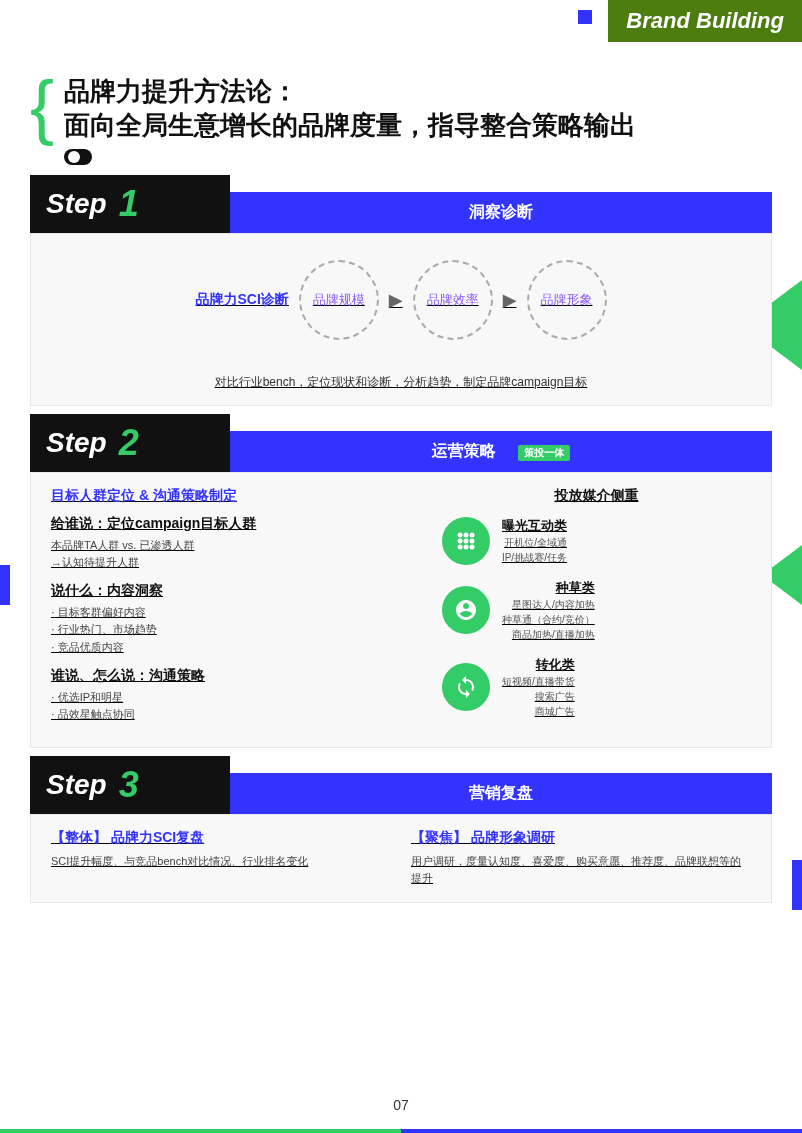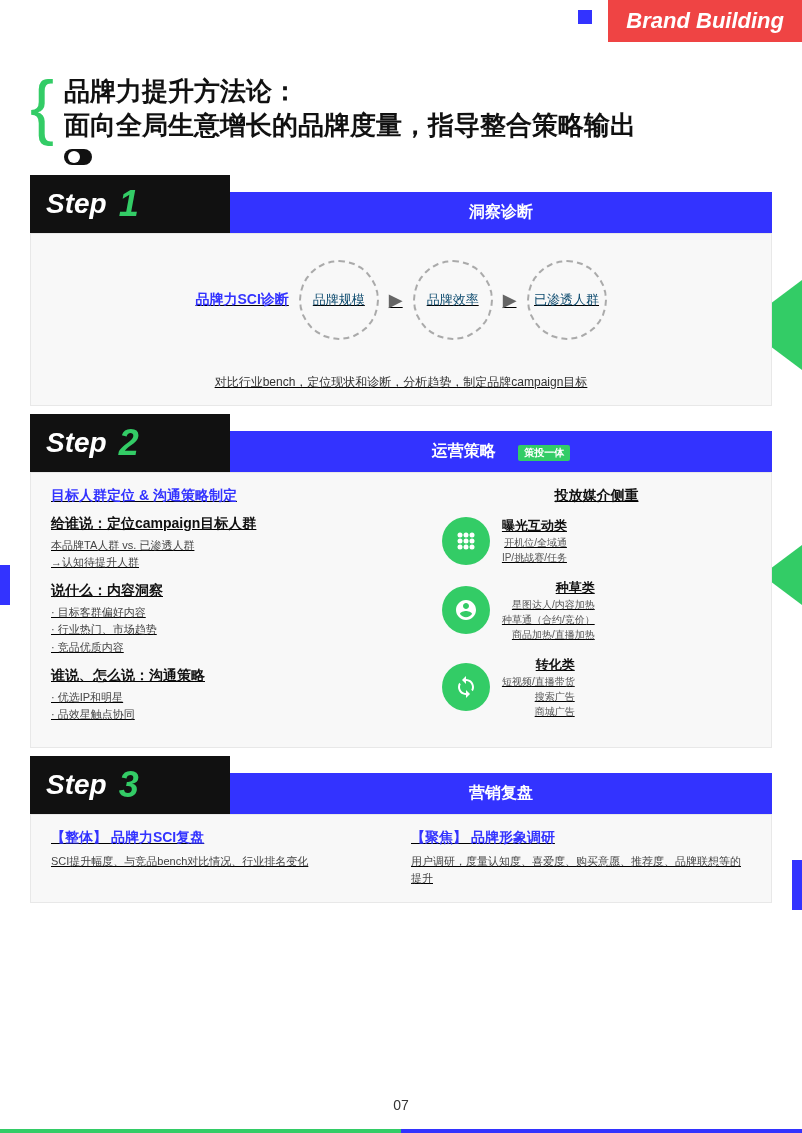--- a/index.html
+++ b/index.html
@@ -16,21 +16,21 @@
       height: 1133px;
       background: #ffffff;
       position: relative;
       overflow: hidden;
     }
     
     .brand-tag {
       position: absolute;
       top: 0;
       right: 0;
-      background: #ef4444;
+      background: #4d7c0f;
       color: #ffffff;
       font-size: 22px;
       font-weight: bold;
       padding: 8px 18px;
       font-style: italic;
       z-index: 10;
     }
     
     .deco-blue-rect-top {
       position: absolute;
@@ -223,21 +223,21 @@
     }
     .sci-circle {
       width: 80px;
       height: 80px;
       border: 2px dashed #aaaaaa;
       border-radius: 50%;
       display: flex;
       align-items: center;
       justify-content: center;
       font-size: 13px;
-      color: #0c4a6e;
+      color: #8b5cf6;
       text-align: center;
     }
     .sci-arrow {
       font-size: 18px;
       color: #666666;
     }
     .step1-desc {
       font-size: 12px;
       color: #333333;
       text-align: center;
@@ -424,21 +424,21 @@
           <span class="sci-label">品牌力SCI诊断</span>
           <div class="sci-circle">
             <span>品牌规模</span>
           </div>
           <span class="sci-arrow">▶</span>
           <div class="sci-circle">
             <span>品牌效率</span>
           </div>
           <span class="sci-arrow">▶</span>
           <div class="sci-circle">
-            <span>已渗透人群</span>
+            <span>品牌形象</span>
           </div>
         </div>
         <div class="step1-desc">对比行业bench，定位现状和诊断，分析趋势，制定品牌campaign目标</div>
       </div>
     </div>
 
     <div class="step2-section">
       <div class="step-bar">
         <div class="step-label-box">
           <span class="step-text">Step</span>

